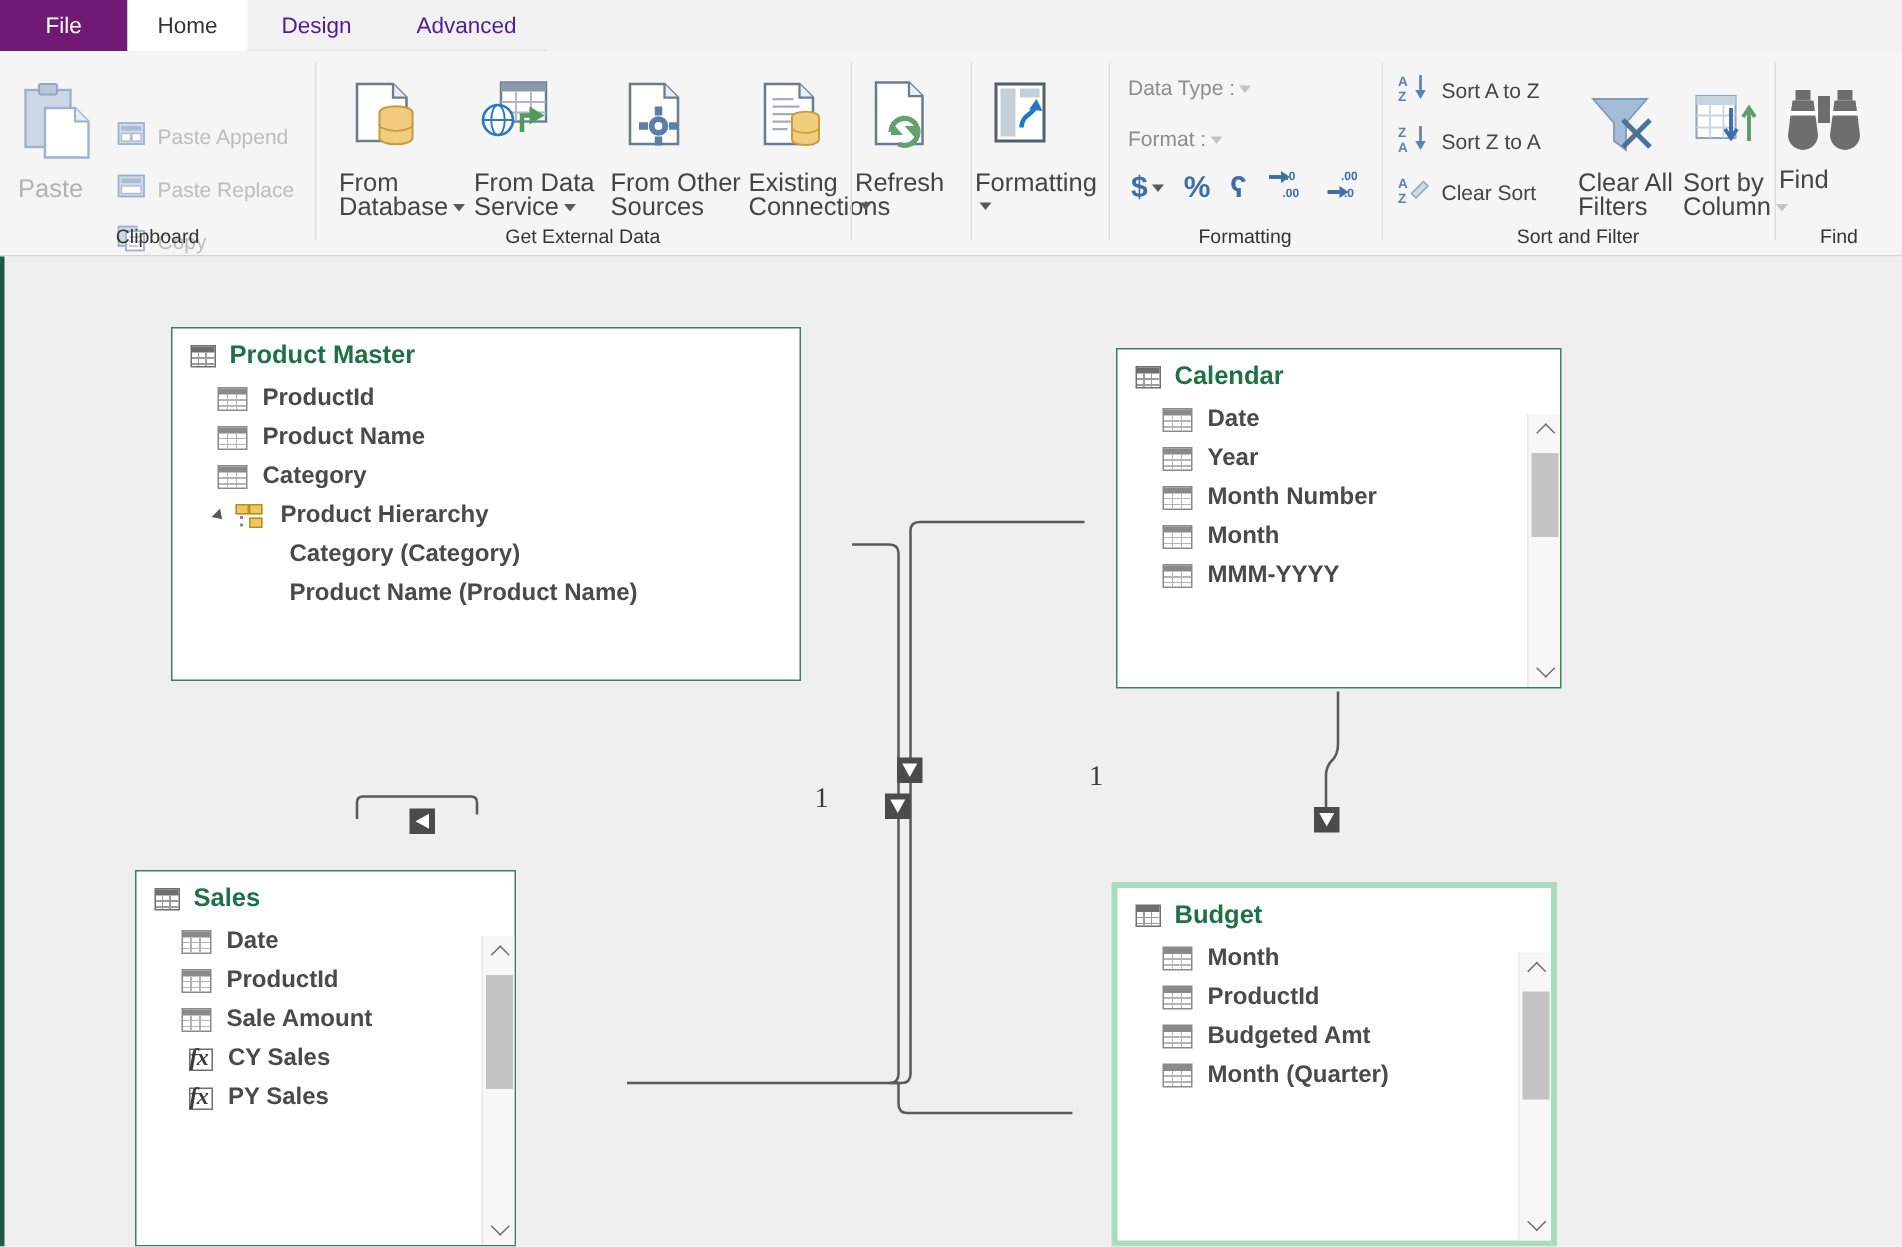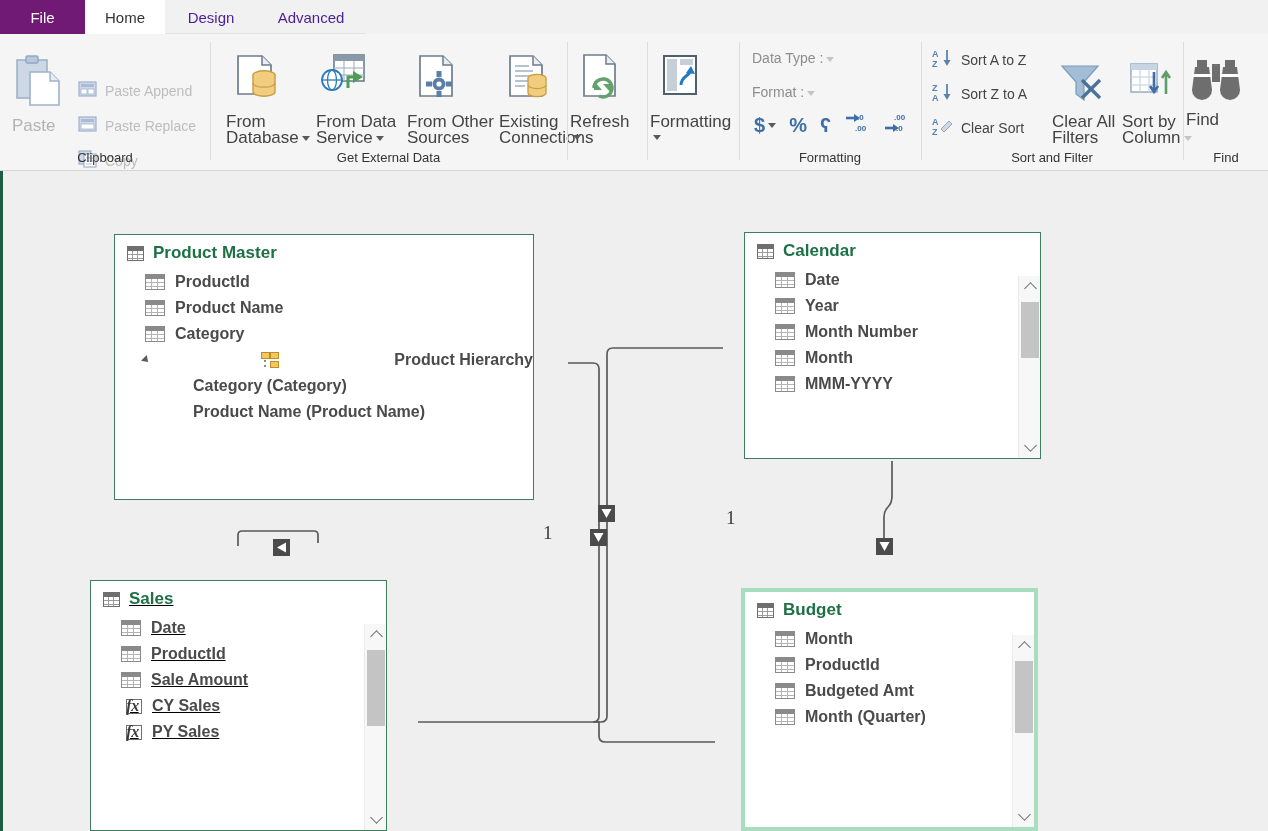--- a/index.html
+++ b/index.html
@@ -93,21 +93,21 @@
     font-size:17px; font-weight:bold; color:#1e7145;
   }
   .tbl-body{ position:relative; }
   .fld{
     display:flex; align-items:center; gap:10px;
     padding:4px 0 4px 30px;
     font-size:16px; font-weight:bold; color:#4a4a4a;
     white-space:nowrap;
   }
   .fld.child{ padding-left:78px; gap:0; }
-  .fld.hier{ padding-left:28px; gap:6px;justify-content:space-between; }
+  .fld.hier{ padding-left:28px; gap:6px; }
 
   
   .ico-table{
     width:17px;height:15px; border:1.6px solid #6f6f6f; background:#fff;
     position:relative; flex:0 0 auto;
   }
   .ico-table:before{
     content:""; position:absolute; left:0; top:0; right:0; height:4px;
     background:#6f6f6f;
   }
@@ -533,21 +533,21 @@
   </svg>
 
   <div class="card" style="left:315px; top:512px;">1</div>
   <div class="card star" style="left:231px; top:551px;">*</div>
   <div class="card" style="left:540px; top:351px;">1</div>
   <div class="card" style="left:723px; top:336px;">1</div>
 
   <div class="card" style="left:884px; top:455px;">1</div>
   <div class="card star" style="left:881px; top:557px;">*</div>
 
-  <div class="tbl" style="left:111px; top:63px; width:420px; height:266px;">
+  <div class="tbl" style="left:111px; top:47px; width:420px; height:236px;">
     <div class="tbl-head">
       <span class="ico-table"></span>
       <span>Product Master</span>
     </div>
     <div class="tbl-body">
       <div class="fld">
         <span class="ico-col"></span>
         <span>ProductId</span>
       </div>
       <div class="fld">
@@ -609,21 +609,21 @@
       <div class="arr up">
           <span class="chev up"></span>
         </div>
       <div class="thumb" style="top:26px; height:56px;"></div>
       <div class="arr dn">
           <span class="chev dn"></span>
         </div>
     </div>
   </div>
 
-  <div class="tbl" style="left:87px; top:409px; width:297px; height:251px; overflow:hidden;text-decoration:underline;">
+  <div class="tbl" style="left:87px; top:409px; width:254px; height:251px; overflow:hidden;">
     <div class="tbl-head">
       <span class="ico-table"></span>
       <span>Sales</span>
     </div>
     <div class="tbl-body">
       <div class="fld">
         <span class="ico-col"></span>
         <span>Date</span>
       </div>
       <div class="fld">

